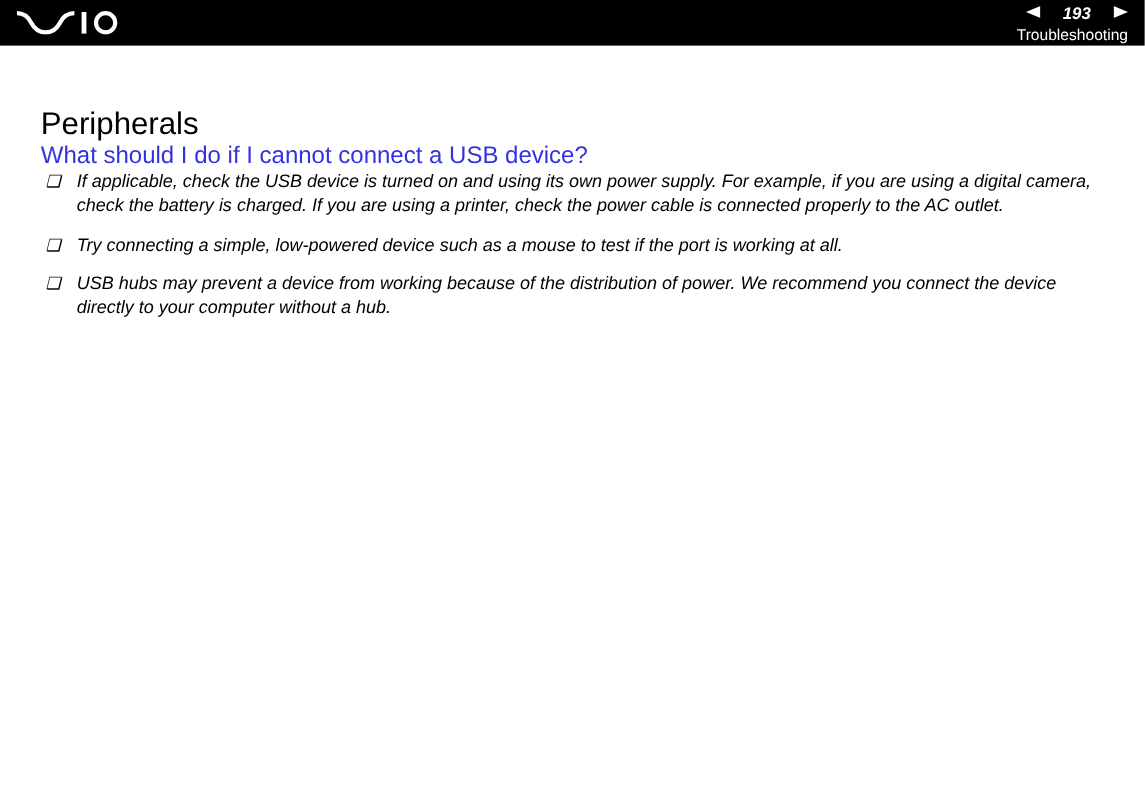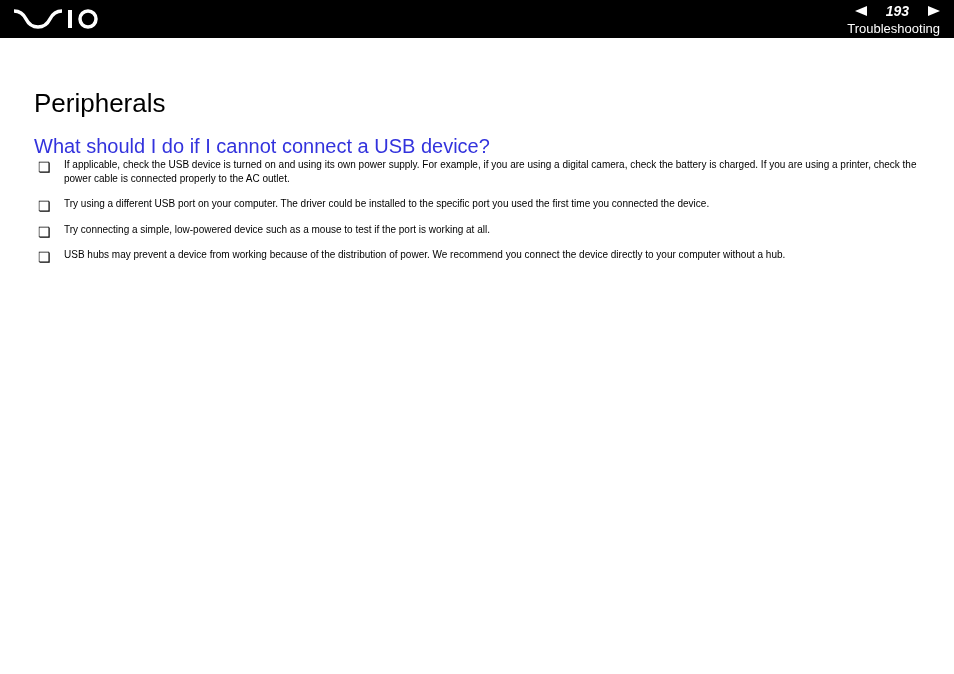--- a/index.html
+++ b/index.html
@@ -53,38 +53,38 @@
     }
     .arrow-left, .arrow-right {
       display: inline-block;
     }
     .content {
       padding: 50px 34px 0 34px;
     }
     .title {
       font-size: 26px;
       font-weight: normal;
-      margin-bottom: 16px;
       font-family: Arial, Helvetica, sans-serif;
     }
     .subtitle {
       color: #3333dd;
       font-size: 20px;
       font-weight: normal;
       font-family: Arial, Helvetica, sans-serif;
     }
     .bullet-list {
       list-style: none;
     }
     .bullet-list li {
       position: relative;
       padding-left: 30px;
       margin-bottom: 12px;
-      font-size: 10px;
+      font-size: 15px;
       line-height: 1.35;
+      font-style: italic;
     }
     .bullet-list li::before {
       content: "❏";
       position: absolute;
       left: 4px;
       top: 0;
       font-size: 14px;
     }
   </style>
 </head>
@@ -114,17 +114,16 @@
     </div>
     <div class="section-label">Troubleshooting</div>
   </div>
 </div>
 
 <div class="content">
   <h1 class="title">Peripherals</h1>
   <h2 class="subtitle">What should I do if I cannot connect a USB device?</h2>
   <ul class="bullet-list">
     <li>If applicable, check the USB device is turned on and using its own power supply. For example, if you are using a digital camera, check the battery is charged. If you are using a printer, check the power cable is connected properly to the AC outlet.</li>
-    <li>Try using a different USB port on your computer. The driver could be installed to the specific port you used the first time you connected the device.</li>
     <li>Try connecting a simple, low-powered device such as a mouse to test if the port is working at all.</li>
     <li>USB hubs may prevent a device from working because of the distribution of power. We recommend you connect the device directly to your computer without a hub.</li>
   </ul>
 </div>
 
 </body></html>

